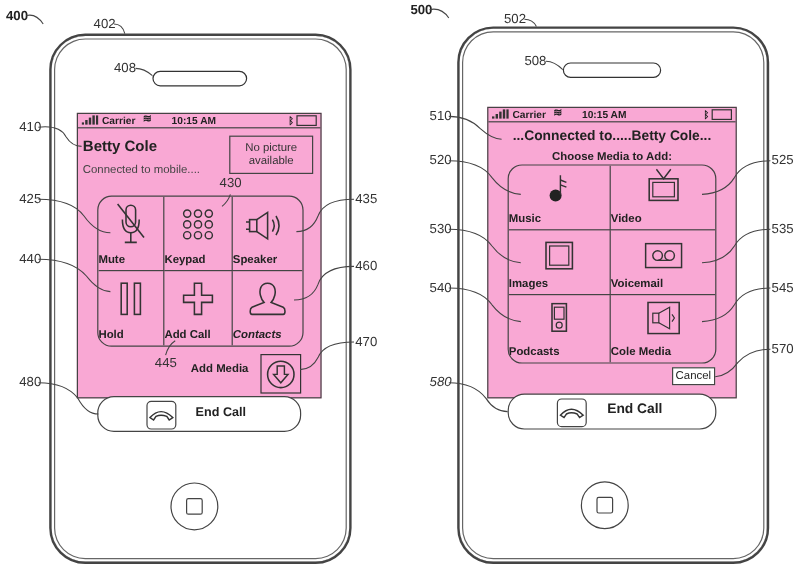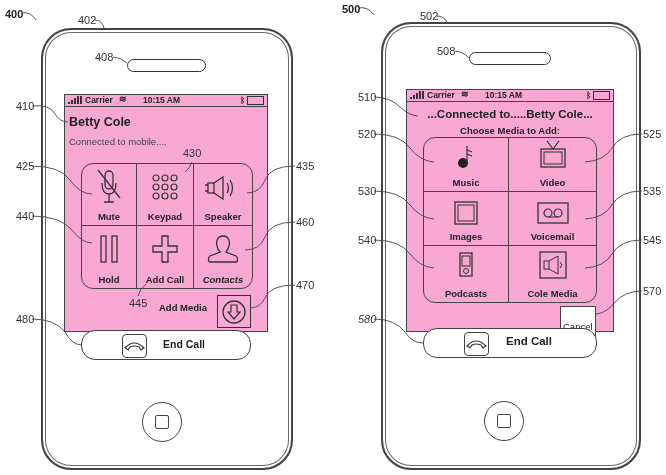--- a/index.html
+++ b/index.html
@@ -11,21 +11,21 @@
   .speaker{position:absolute;border:1.5px solid #333;border-radius:8px;background:#fff;}
   .screen{position:absolute;border:1.5px solid #444;background:#f9a8d4;}
   .status{position:absolute;left:0;right:0;top:0;height:11px;border-bottom:1.5px solid #444;font-size:8.5px;font-weight:bold;line-height:11px;}
   .status .sig{position:absolute;left:3px;top:1px;}
   .status .carrier{position:absolute;left:20px;}
   .status .wifi{position:absolute;left:54px;top:-1px;font-size:9px;}
   .status .time{position:absolute;left:78px;}
   .status .bt{position:absolute;right:22px;top:0px;font-size:8px;}
   .status .batt{position:absolute;right:3px;top:1px;width:15px;height:7px;border:1px solid #333;}
   .grid{position:absolute;border:1.5px solid #444;border-radius:12px;overflow:hidden;display:grid;}
-  .cell{position:relative;border-right:1.5px solid #444;border-bottom:1.5px solid #444;display:flex;flex-direction:column;align-items:center;justify-content:flex-end;}
+  .cell{position:relative;border-right:1.5px solid #444;border-bottom:1.5px solid #444;display:flex;flex-direction:column;align-items:flex-start;justify-content:flex-end;}
   .cell .lbl{font-size:9.5px;font-weight:bold;margin-bottom:3px;}
   .cell .ico{position:absolute;left:50%;transform:translateX(-50%);}
   .endcall{position:absolute;border:1.5px solid #444;border-radius:14px;background:#fff;}
   .endcall .lbl{position:absolute;font-weight:bold;}
   .home{position:absolute;width:38px;height:38px;border:1.5px solid #444;border-radius:50%;}
   .home .sq{position:absolute;left:12px;top:12px;width:12px;height:12px;border:1.5px solid #444;border-radius:2px;}
   svg.leaders{position:absolute;left:0;top:0;width:666px;height:475px;pointer-events:none;}
 </style>
 </head>
 <body>
@@ -49,20 +49,23 @@
         </svg>
     </span>
     <span class="carrier">Carrier</span>
     <span class="wifi">≋</span>
     <span class="time">10:15 AM</span>
     <span class="bt">ᛒ</span>
     <span class="batt"></span>
   </div>
   <div class="abs" style="left:4px;top:20px;font-size:12.5px;font-weight:bold;">Betty Cole</div>
   <div class="abs" style="left:4px;top:41px;font-size:9.5px;color:#444;">Connected to mobile....</div>
+  <div class="abs" style="left:126px;top:18px;width:68px;height:30px;border:1.5px solid #444;font-size:9.5px;text-align:center;line-height:11px;display:flex;align-items:center;justify-content:center;color:#333;">
+    <span>No picture available</span>
+  </div>
 
   <div class="grid" style="left:16px;top:68px;width:170px;height:124px;grid-template-columns:55px 57px 58px;grid-template-rows:62px 62px;">
     <div class="cell">
       <span class="ico" style="top:4px;">
         <svg width="26" height="38" viewBox="0 0 26 38">
             <rect x="9" y="3" width="8" height="18" rx="4" fill="none" stroke="#333" stroke-width="1.3"></rect>
             <path d="M6 15 Q6 26 13 26 Q20 26 20 15" fill="none" stroke="#333" stroke-width="1.3"></path>
             <line x1="13" y1="26" x2="13" y2="34" stroke="#333" stroke-width="1.3"></line>
             <line x1="8" y1="34" x2="18" y2="34" stroke="#333" stroke-width="1.3"></line>
             <line x1="2" y1="2" x2="24" y2="30" stroke="#333" stroke-width="1.3"></line>
@@ -248,21 +251,21 @@
             <rect x="1" y="1" width="26" height="26" fill="none" stroke="#333" stroke-width="1.3"></rect>
             <rect x="5" y="10" width="5" height="8" fill="none" stroke="#333" stroke-width="1"></rect>
             <path d="M10 10 L19 5 L19 23 L10 18" fill="none" stroke="#333" stroke-width="1"></path>
             <path d="M21 11 L23 14 L21 17" fill="none" stroke="#333" stroke-width="1"></path>
           </svg>
       </span>
       <span class="lbl">Cole Media</span>
     </div>
   </div>
 
-  <div class="abs" style="left:153px;top:216px;border:1.3px solid #444;padding:14px 2px;font-size:9.5px;background:#fff;">Cancel</div>
+  <div class="abs" style="left:153px;top:216px;border:1.3px solid #444;padding:1px 2px;font-size:9.5px;background:#fff;">Cancel</div>
 </div>
 
 <div class="endcall" style="left:423px;top:328px;width:172px;height:28px;">
   <span class="abs" style="left:40px;top:3px;width:23px;height:22px;border:1.3px solid #444;border-radius:4px;">
     <svg width="23" height="22" viewBox="0 0 23 22">
         <path d="M2 13 Q11 3 21 13 L18 15 L16 12 Q11 10 7 12 L5 15 Z" fill="none" stroke="#333" stroke-width="1.2"></path>
       </svg>
   </span>
   <span class="lbl" style="left:82px;top:6px;font-size:11.5px;">End Call</span>
 </div>

